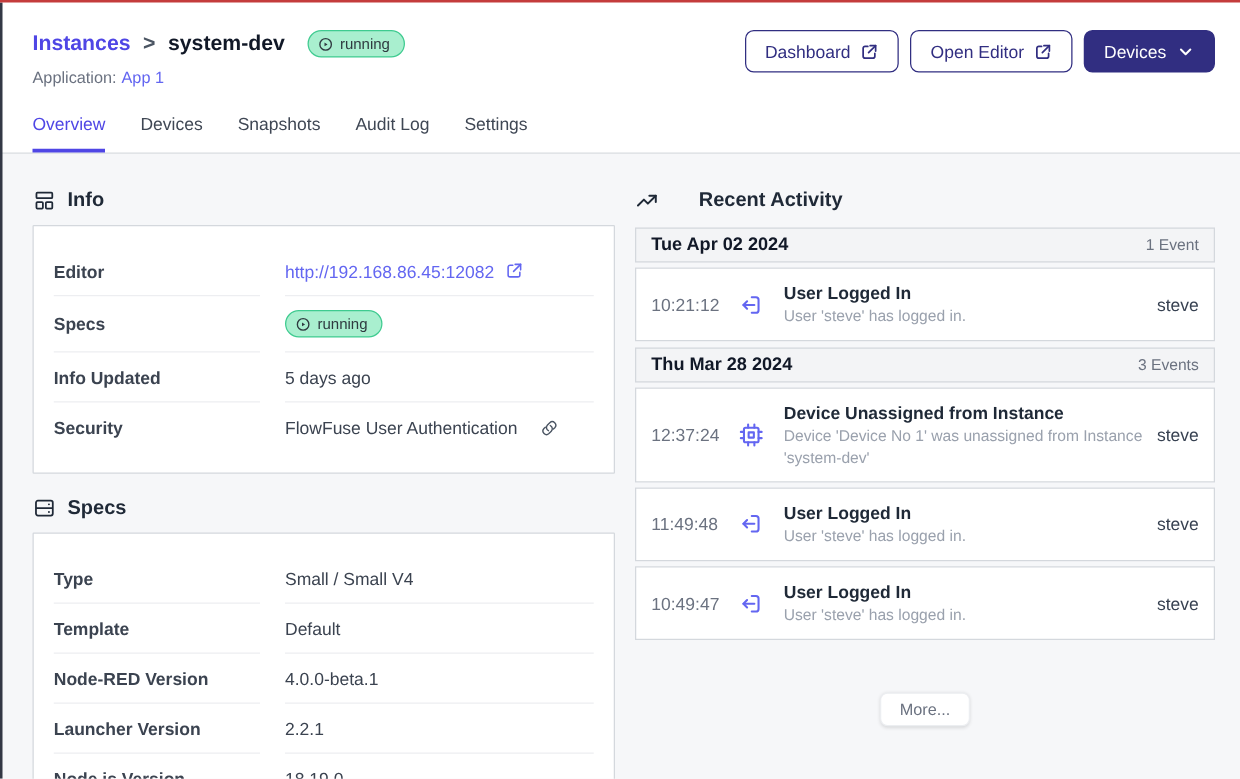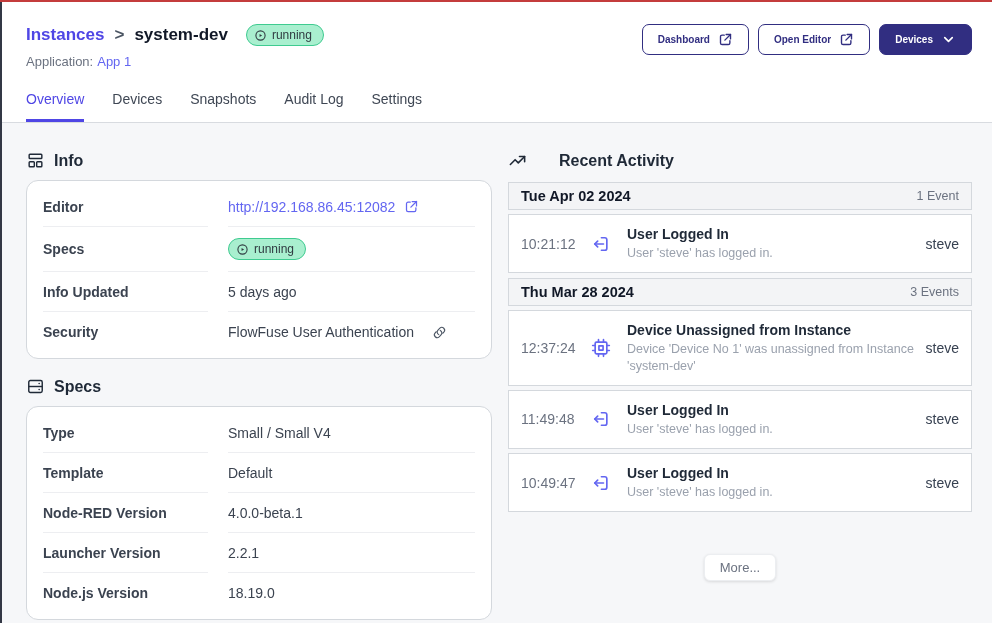--- a/index.html
+++ b/index.html
@@ -27,41 +27,41 @@
     color:#2f3a40; font-size:12px; font-weight:400;
     border-radius:999px; padding:3px 11px 3px 7px; margin-left:8px;
   }
   .badge svg { width:13px; height:13px; display:block; }
   .app-line { margin-top:8px; font-size:13px; color:#6b7280; }
   .app-line a { color:var(--link); margin-left:4px; text-decoration:none; cursor:pointer; }
 
   .header-actions { display:flex; gap:9px; }
   .btn {
     display:inline-flex; align-items:center; gap:8px;
-    font-family:inherit; font-size:10px; font-weight:700;
+    font-family:inherit; font-size:14px; font-weight:400;
     border-radius:7px; padding:7px 15px; cursor:pointer; line-height:1.3;
   }
   .btn.outline { background:#fff; color:var(--navy); border:1px solid var(--navy); }
   .btn.solid  { background:var(--navy); color:#fff; border:1px solid var(--navy); }
   .btn svg { width:15px; height:15px; display:block; }
 
   .tabs { display:flex; gap:28px; margin-top:22px; }
   .tab { font-size:14px; color:#3f4754; padding-bottom:12px; border-bottom:3px solid transparent; text-decoration:none; cursor:pointer; }
   .tab.active { color:var(--accent); border-bottom-color:var(--accent); }
 
   
   main { display:flex; gap:16px; padding:28px 20px 0 26px; }
   .col-left { width:466px; flex:none; }
   .col-right { flex:1; min-width:0; }
 
   .section-head { display:flex; align-items:center; gap:9px; color:#1f2937; }
   .section-head h2 { font-size:16px; font-weight:700; margin:0; }
   .section-head svg { width:19px; height:19px; display:block; }
 
-  .card { background:#fff; border:1px solid #d4d8dd; border-radius:12px; padding:6px 16px; margin:10px 0 18px; }
+  .card { background:#fff; border:1px solid #d4d8dd; border-radius:1px; padding:16px 16px; margin:10px 0 18px; }
   .kv { display:grid; grid-template-columns:165px 1fr; column-gap:20px; }
   .kv > div { padding:11px 0; border-bottom:1px solid #edeef1; display:flex; align-items:center; min-height:40px; }
   .kv:last-child > div { border-bottom:none; }
   .kv-label { font-weight:700; color:#3b4350; font-size:14px; }
   .kv-value { font-size:14px; color:#3b4350; gap:9px; }
   a.link { color:var(--link); text-decoration:none; display:inline-flex; gap:9px; align-items:center; cursor:pointer; }
   a.link svg { width:15px; height:15px; display:block; }
   .chain-btn { border:none; background:none; padding:0; margin-left:9px; color:#4b5563; cursor:pointer; display:flex; }
   .chain-btn svg { width:15px; height:15px; display:block; }
 

